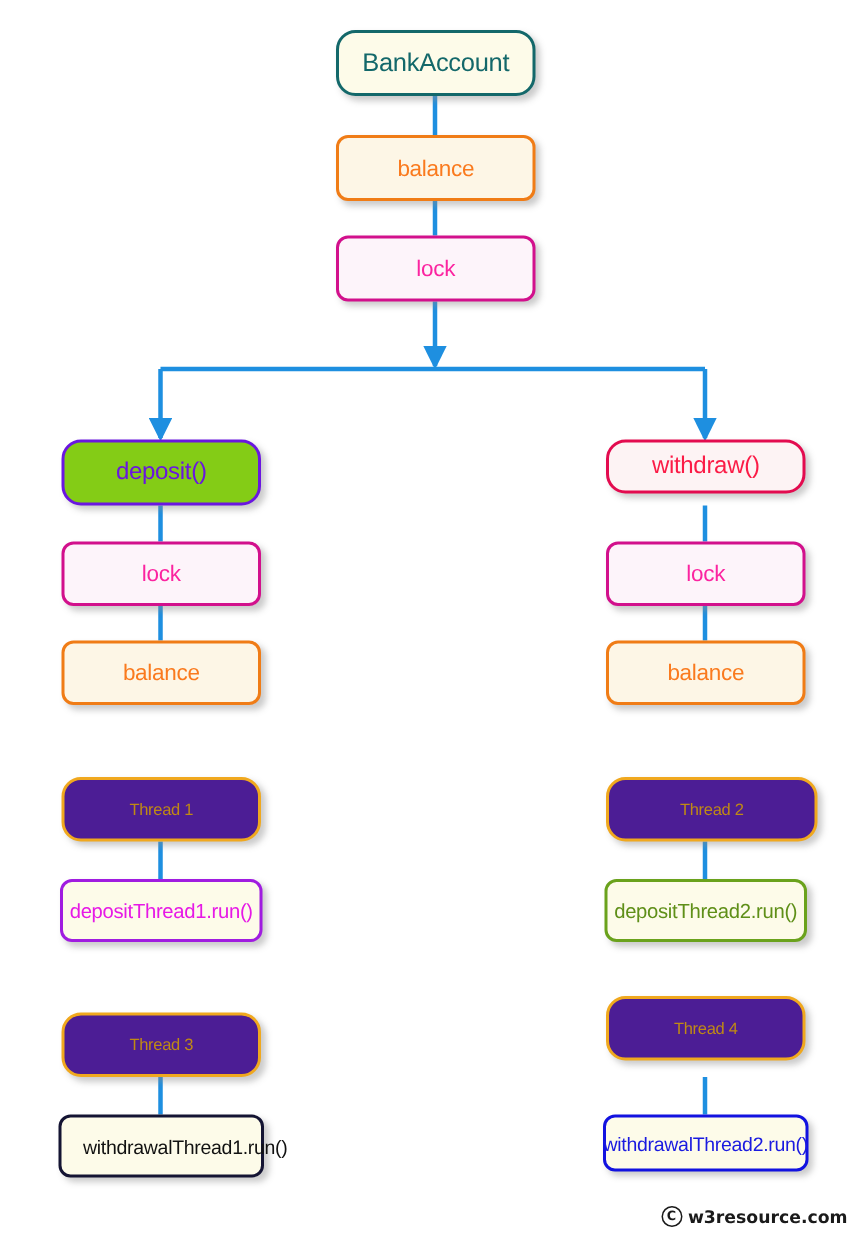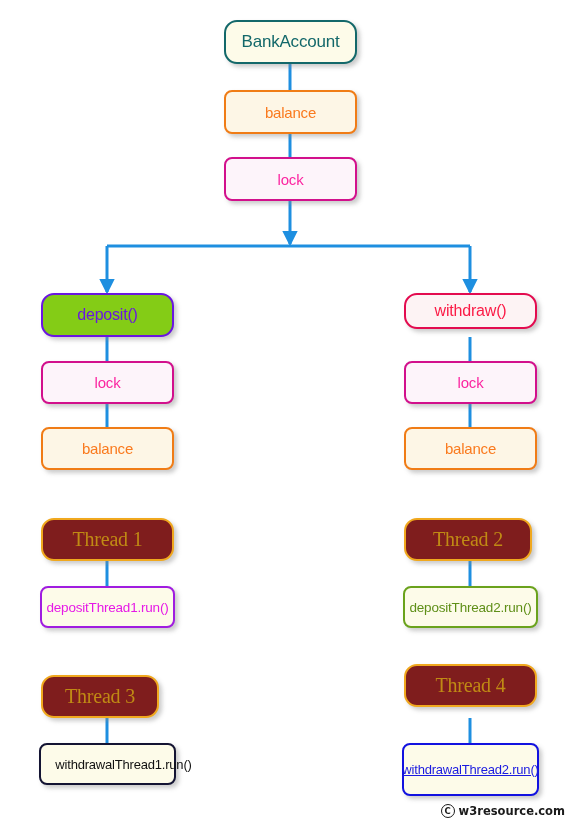--- a/index.html
+++ b/index.html
@@ -49,21 +49,21 @@
   .node.sq {
     border-radius: 8px;
   }
 
   
   .skin-bankaccount { border-color:#13686a; color:#13686a; background:#fdfbe9; font-size:17px; }
   .skin-balance     { border-color:#f07c16; color:#fa7a1e; background:#fdf6e6; font-size:15px; }
   .skin-lock        { border-color:#d2108c; color:#fb24a0; background:#fdf4fa; font-size:15px; }
   .skin-deposit     { border-color:#6a16e0; color:#6a16e0; background:#84cc16; font-size:16px; }
   .skin-withdraw    { border-color:#e30b4f; color:#fb1b46; background:#fdf3f4; font-size:16px; }
-  .skin-thread      { border-color:#f0a81e; color:#c08a14; background:#7f1d1d; font-size:20px;font-family:Liberation Serif, serif; }
+  .skin-thread      { border-color:#f0a81e; color:#c08a14; background:#4c1d95; font-size:11px; }
   .skin-run-magenta { border-color:#a01ce0; color:#e619e6; background:#fdfbe9; font-size:13.5px; }
   .skin-run-olive   { border-color:#6aa21c; color:#5f8f18; background:#fdfbe9; font-size:13.5px; }
   .skin-run-dark    { border-color:#141433; color:#111111; background:#fdfbe9; font-size:13px; }
   .skin-run-blue    { border-color:#1212e0; color:#1a1ae0; background:#fdfbe9; font-size:13px; }
 
   
   #watermark {
     position: absolute;
     right: 12px;
     bottom: 10px;
@@ -170,41 +170,41 @@
   </div>
 
   <div class="node rounded skin-thread" style="left:41px; top:518px; width:133px; height:43px;">
     <span>Thread 1</span>
   </div>
 
   <div class="node sq skin-run-magenta" style="left:40px; top:586px; width:135px; height:42px;">
     <span>depositThread1.run()</span>
   </div>
 
-  <div class="node rounded skin-thread" style="left:404px; top:518px; width:128px; height:43px;">
+  <div class="node rounded skin-thread" style="left:404px; top:518px; width:141px; height:43px;">
     <span>Thread 2</span>
   </div>
 
   <div class="node sq skin-run-olive" style="left:403px; top:586px; width:135px; height:42px;">
     <span>depositThread2.run()</span>
   </div>
 
-  <div class="node rounded skin-thread" style="left:41px; top:675px; width:118px; height:43px;">
+  <div class="node rounded skin-thread" style="left:41px; top:675px; width:133px; height:43px;">
     <span>Thread 3</span>
   </div>
 
   <div class="node sq skin-run-dark" style="left:39px; top:743px; width:137px; height:42px;padding-left:32px;">
     <span>withdrawalThread1.run()</span>
   </div>
 
   <div class="node rounded skin-thread" style="left:404px; top:664px; width:133px; height:43px;text-align:center;">
     <span>Thread 4</span>
   </div>
 
-  <div class="node sq skin-run-blue" style="left:402px; top:743px; width:137px; height:53px;text-decoration:underline;">
+  <div class="node sq skin-run-blue" style="left:402px; top:743px; width:137px; height:38px;">
     <span>withdrawalThread2.run()</span>
   </div>
 
   <div id="watermark">
     <span class="copy-mark">C</span>
     <span>w3resource.com</span>
   </div>
 
 </div>
 

